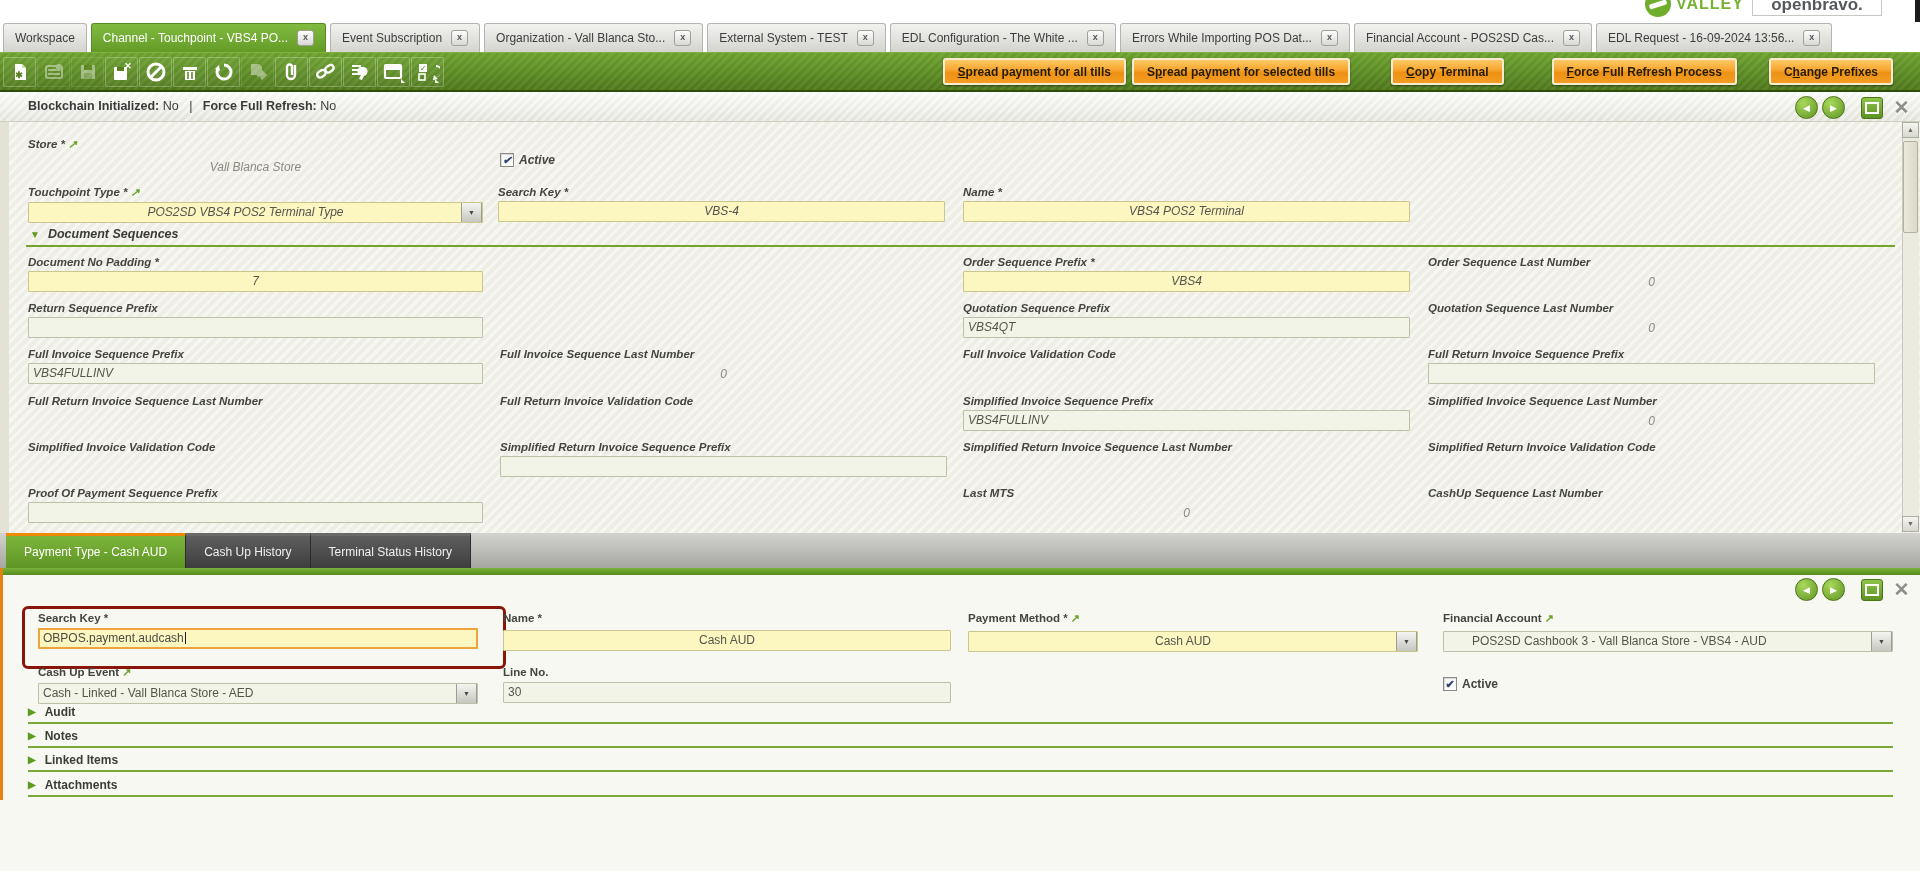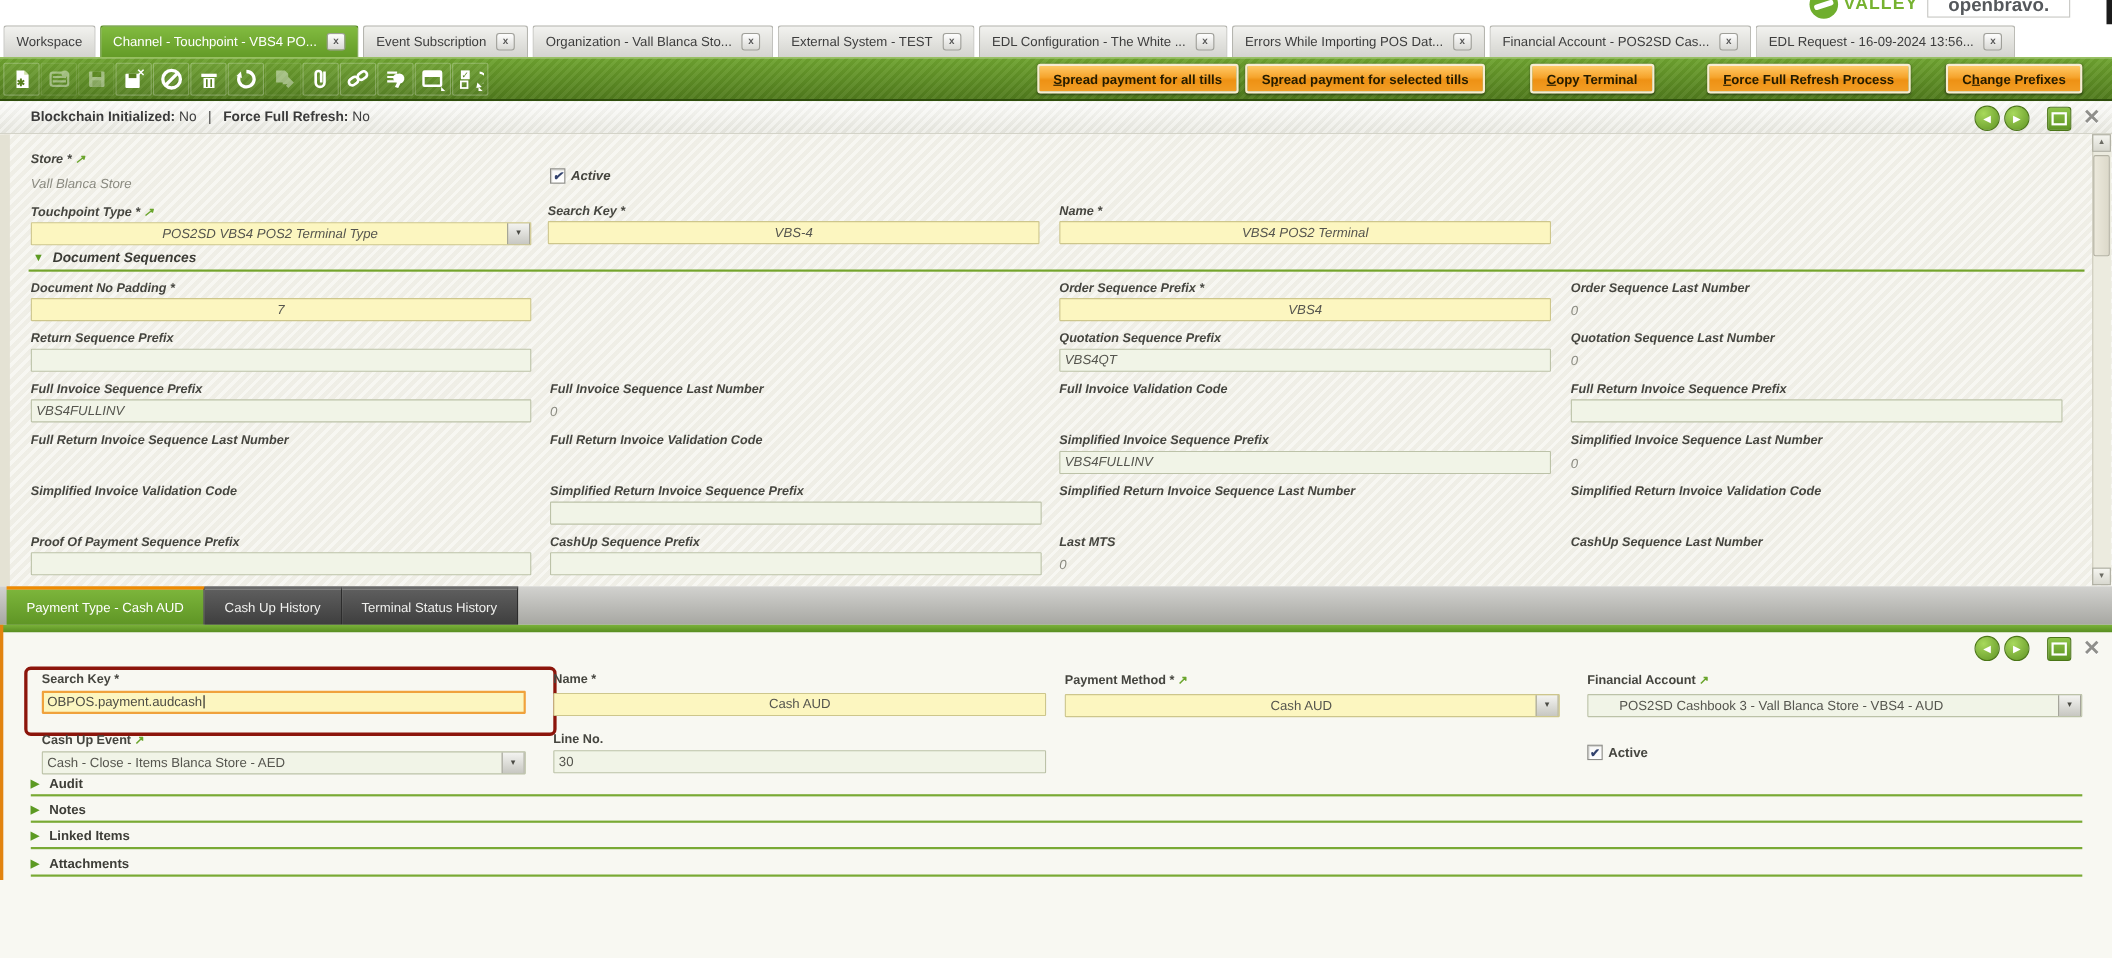--- a/index.html
+++ b/index.html
@@ -55,21 +55,21 @@
   #mainform .leftshade{position:absolute;left:0;top:0;width:9px;height:411px;background:#e4e2d4;}
   .lbl{font-size:11.5px;font-weight:bold;color:#45453f;white-space:nowrap;}
   .linkarrow{color:#6aa52c;font-weight:bold;font-size:11px;margin-left:3px;}
   .inp{margin-top:3px;height:17px;line-height:17px;padding:1px 4px;font-size:12px;color:#55554e;
        background:#f1f4e7;border:1px solid #bcc2a8;border-radius:1px;white-space:nowrap;overflow:hidden;}
   .inp.req{background:#fcf6c0;border-color:#cdc68c;text-align:center;}
   .dd{position:relative;padding-right:24px;}
   .ddbtn{position:absolute;right:0;top:-1px;width:21px;height:21px;box-sizing:border-box;
      background:linear-gradient(#f4f4f1,#c7c7c1);border:1px solid #9d9d93;display:flex;align-items:center;justify-content:center;
      font-size:7px;color:#4a4a44;}
-  .ro{margin-top:7px;font-size:12px;color:#8a8a80;}
+  .ro{margin-top:7px;font-size:12px;color:#8a8a80;text-align:center;}
   .cell{position:absolute;}
   .cb{width:14px;height:14px;box-sizing:border-box;background:linear-gradient(#f7f7f7,#fff);border:1px solid #8a8a86;
       box-shadow:inset 1px 1px 0 #d7d7d3;display:inline-flex;align-items:center;justify-content:center;
       color:#32426e;font-size:11px;font-weight:bold;}
   .cbrow{display:flex;align-items:center;gap:5px;}
   .cbrow .lbl{font-size:12px;}
   .secline{position:absolute;height:2px;background:#74a42c;}
   .sechead{position:absolute;display:flex;align-items:center;gap:8px;font-size:12.5px;font-weight:bold;color:#3b3b35;}
   .tri{color:#5c9a22;font-size:10px;}
   
@@ -378,24 +378,20 @@
     <div class="ro"></div>
   </div>
   <div class="cell" style="left:1428px;top:319px;width:447px">
     <div class="lbl">Simplified Return Invoice Validation Code</div>
   </div>
 
   <div class="cell" style="left:28px;top:365px;width:455px">
     <div class="lbl">Proof Of Payment Sequence Prefix</div>
     <div class="inp"></div>
   </div>
-  <div class="cell" style="left:500px;top:365px;width:447px">
-    <div class="lbl">CashUp Sequence Prefix</div>
-    <div class="inp"></div>
-  </div>
   <div class="cell" style="left:963px;top:365px;width:447px">
     <div class="lbl">Last MTS</div>
     <div class="ro">0</div>
   </div>
   <div class="cell" style="left:1428px;top:365px;width:447px">
     <div class="lbl">CashUp Sequence Last Number</div>
     <div class="ro"></div>
   </div>
 </div>
 
@@ -437,21 +433,21 @@
   <div class="lbl"><span>Payment Method *</span><span class="linkarrow">↗</span></div>
   <div class="inp req dd" style="margin-top:6px;"><span>Cash AUD</span><span class="ddbtn">▼</span></div>
 </div>
 <div class="cell" style="left:1443px;top:612px;width:450px;">
   <div class="lbl"><span>Financial Account</span><span class="linkarrow">↗</span></div>
   <div class="inp dd" style="margin-top:6px;padding-left:28px;"><span>POS2SD Cashbook 3 - Vall Blanca Store - VBS4 - AUD</span><span class="ddbtn">▼</span></div>
 </div>
 
 <div class="cell" style="left:38px;top:666px;width:440px;">
   <div class="lbl"><span>Cash Up Event</span><span class="linkarrow">↗</span></div>
-  <div class="inp dd" style="margin-top:4px;"><span>Cash - Close - Items Blanca Store - AED</span><span class="ddbtn">▼</span></div>
+  <div class="inp dd" style="margin-top:4px;"><span>Cash - Linked - Vall Blanca Store - AED</span><span class="ddbtn">▼</span></div>
 </div>
 <div class="cell" style="left:503px;top:666px;width:448px;">
   <div class="lbl">Line No.</div>
   <div class="inp" style="margin-top:4px;">30</div>
 </div>
 <div class="cell cbrow" style="left:1443px;top:677px;">
   <span class="cb">✔</span>
   <span class="lbl">Active</span>
 </div>
 

